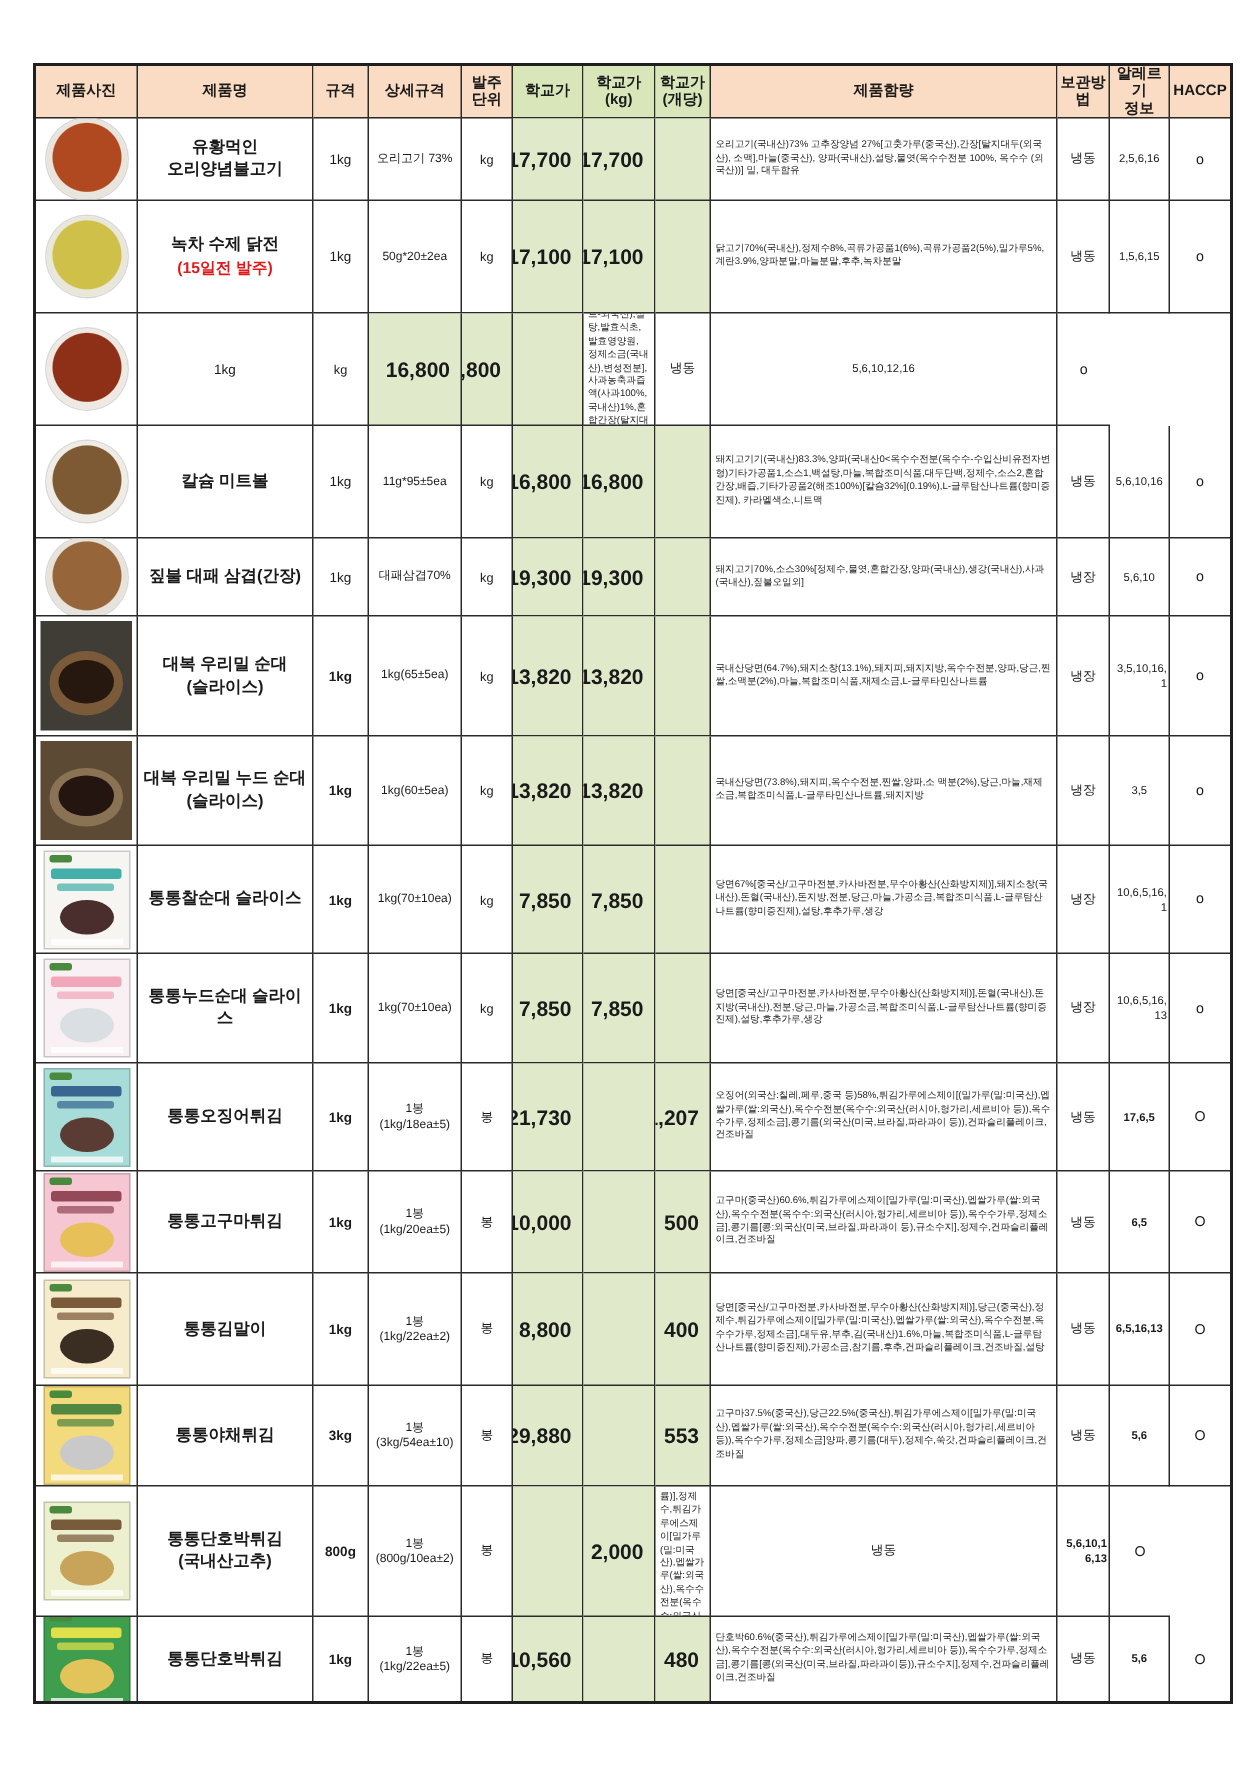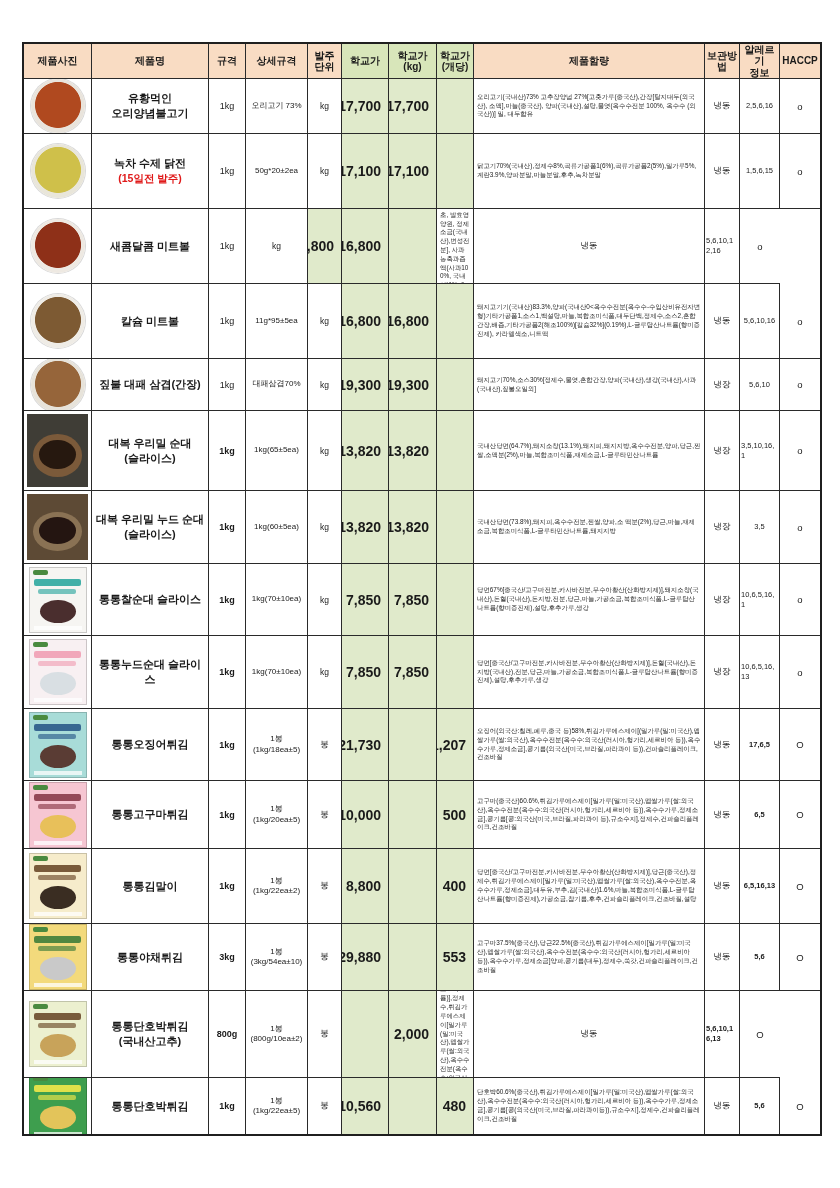--- a/index.html
+++ b/index.html
@@ -32,21 +32,21 @@
 
   .namecell{flex-direction:column;padding:2px;}
   .name-main{font-weight:700;font-size:11px;text-align:center;white-space:pre-line;line-height:1.35;}
   .name-note{font-weight:700;font-size:10.5px;color:#e01a1a;margin-top:1px;}
   .spec{font-size:9px;}
   .detail{font-size:8px;text-align:center;white-space:pre-line;line-height:1.3;padding:1px;}
   .unit{font-size:8.5px;}
   .price{justify-content:flex-end;padding-right:7px;font-weight:700;font-size:14px;}
   .contents{font-size:6.4px;line-height:1.38;text-align:left;align-items:center;justify-content:flex-start;padding:2px 3px;color:#222;white-space:normal;word-break:break-all;}
   .storage{font-size:8.5px;}
-  .allergy{font-size:7.5px;text-align:left;padding:0 1px;word-break:break-all;line-height:1.3;}
+  .allergy{font-size:7.5px;text-align:right;padding:0 1px;word-break:break-all;line-height:1.3;}
   .haccp{font-size:9.5px;}
 
   
   .photo-box{width:100%;height:100%;display:flex;align-items:center;justify-content:center;padding:3px;box-sizing:border-box;}
   .plate{width:54px;height:54px;border-radius:50%;box-shadow:0 0 0 1px #d8d8d8;}
   .fullphoto{width:100%;height:100%;position:relative;overflow:hidden;}
   .bowl{position:absolute;left:10%;top:28%;width:80%;height:58%;border-radius:50%;}
   .foodblob{position:absolute;left:12%;top:12%;width:76%;height:70%;border-radius:50%;}
   .pkg{position:relative;width:58px;height:66px;border:1px solid rgba(0,0,0,.18);box-sizing:border-box;}
   .pkg-badge{position:absolute;top:2px;left:3px;width:15px;height:5px;border-radius:2px;background:#4a8a3f;}
@@ -121,24 +121,20 @@
     <div class="cell bcell allergy">1,5,6,15</div>
     <div class="cell bcell haccp">o</div>
   </div>
 
   <div class="trow">
     <div class="cell bcell">
           <div class="photo-box">
             <div class="plate" style="background: radial-gradient(circle at 50% 48%, rgb(142, 48, 24) 0px, rgb(142, 48, 24) 58%, rgb(238, 233, 226) 60%, rgb(238, 233, 226) 100%);"></div>
           </div>
         </div>
-    <div class="cell bcell namecell">
-      <div class="name-main">새콤달콤 미트볼</div>
-
-    </div>
     <div class="cell bcell spec">1kg</div>
     <div class="cell bcell unit">kg</div>
     <div class="cell bcell g price p1">16,800</div>
     <div class="cell bcell g price p2">16,800</div>
     <div class="cell bcell g price p3"></div>
     <div class="cell bcell contents">돼지고기63.4%(국내산),사과소스20.6%[토마토케찹][토마토페이스트-외국산),설탕,발효식초, 발효영양원, 정제소금(국내산),변성전분], 사과농축과즙액(사과100%, 국내산)1%,혼합간장(탈지대두-인도산, 천일염-호주산, 소맥-미국산), 물엿, 정제염(국내산)}</div>
     <div class="cell bcell storage">냉동</div>
     <div class="cell bcell allergy">5,6,10,12,16</div>
     <div class="cell bcell haccp">o</div>
   </div>

